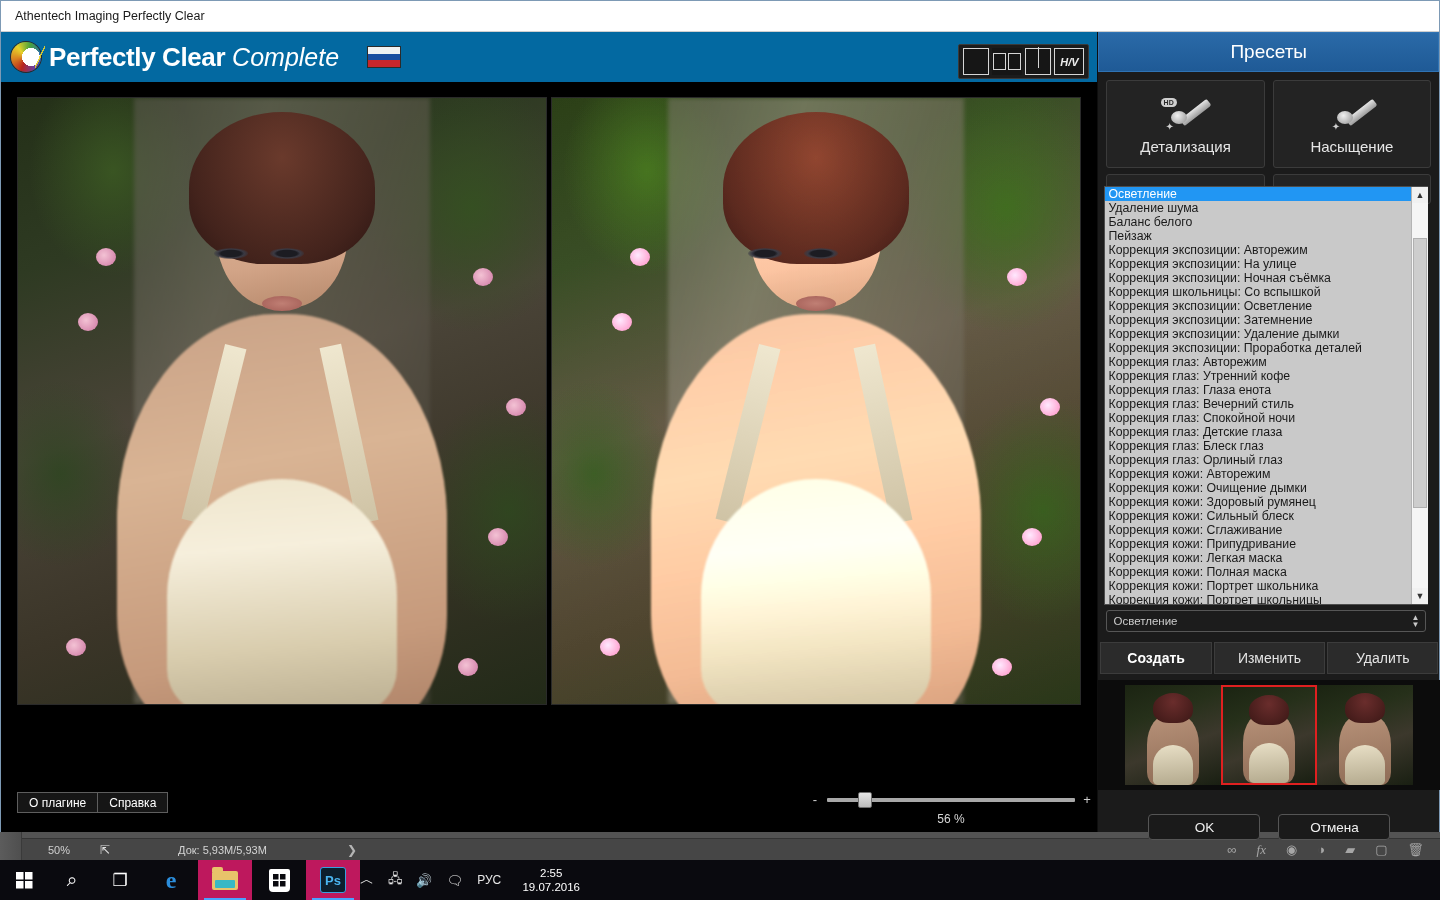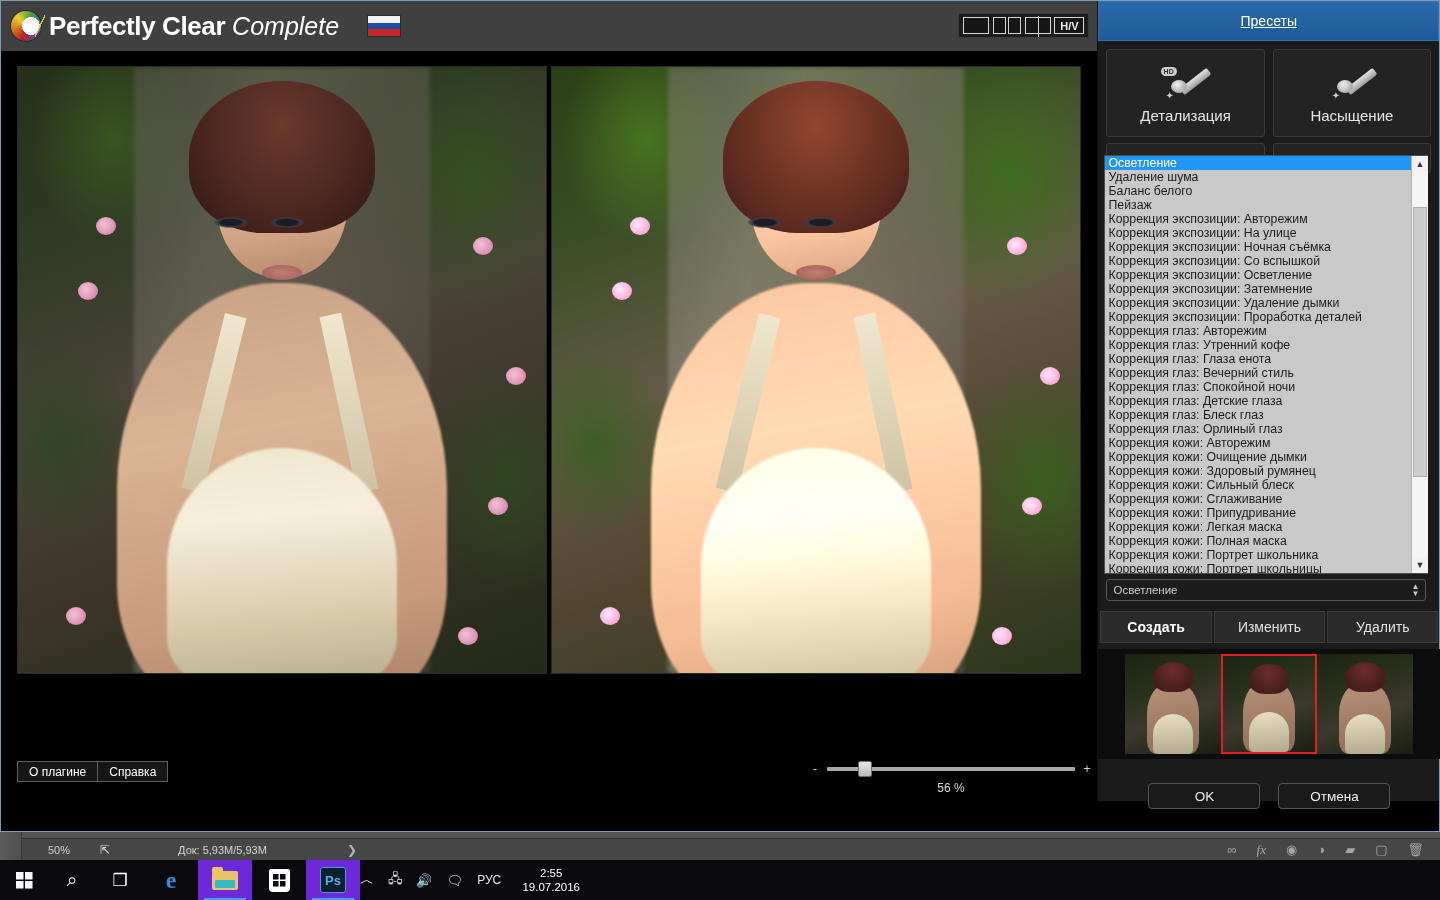--- a/index.html
+++ b/index.html
@@ -50,21 +50,21 @@
     height: 31px; background: #ffffff; border-bottom: 1px solid #cfcfcf;
     display: flex; align-items: center; padding-left: 14px;
   }
   .titlebar-text { font-size: 12.5px; color: #1a1a1a; }
 
   .plugin-body { position: relative; height: 800px; background: #000; display: flex; }
 
   
   .left-region { position: relative; width: 1098px; height: 800px; background:#000; }
   .header-bar {
-    position: relative; height: 50px; background: #404040;
+    position: relative; height: 50px; background: #0369a1;
     display: flex; align-items: center; padding-left: 10px;
   }
   .logo-mark {
     width: 30px; height: 30px; border-radius: 50%;
     background:
       radial-gradient(circle at 66% 50%, #ffffff 0 36%, transparent 36%),
       conic-gradient(from 200deg, #b8251f, #d9811f, #e8d22a, #4aa23c, #2d6fb5, #6b3fa0, #b8251f);
     position: relative; flex: 0 0 auto;
     box-shadow: 0 0 0 1px #2a2a2a;
   }
@@ -82,22 +82,22 @@
     border: 1px solid #2b2b2b;
     background: linear-gradient(to bottom, #f2f2f2 0 33.3%, #1b4fa0 33.3% 66.6%, #c8262c 66.6% 100%);
     filter: blur(.3px);
   }
   .view-modes {
     position: absolute; right: 8px; top: 12px;
     display: flex; gap: 3px; background: #1c1c1c; border: 1px solid #3a3a3a;
     padding: 3px 4px; border-radius: 2px; align-items: center;
   }
   .vm-btn {
-    width: 26px; height: 17px; border: 1.5px solid #d6d6d6; background: #161616;
-    display: flex; align-items: center; justify-content: center;
+    width: 26px; height: 27px; border: 1.5px solid #d6d6d6; background: #161616;
+    display: flex; align-items: center; justify-content: center; font-style: italic;
   }
   .vm-btn.split2 { border: none; display: flex; gap: 2px; width: 30px; }
   .vm-btn.split2 i { display:block; width: 13px; height: 17px; border: 1.5px solid #d6d6d6; }
   .vm-btn.splitv { position: relative; }
   .vm-btn.splitv::after {
     content: ""; position: absolute; left: 50%; top: -2px; height: 21px;
     border-left: 1.5px solid #d6d6d6;
   }
   .vm-btn.hv { border: 1.5px solid #d6d6d6; width: 30px; color: #eee; font-size: 11px; font-weight: bold; }
 
@@ -206,22 +206,22 @@
 
   
   .right-panel {
     width: 342px; height: 800px; background: #1b1b1b;
     border-left: 1px solid #0e0e0e; position: relative;
     display: flex; flex-direction: column;
   }
   .tabs { display: flex; height: 40px; }
   .tab {
     flex: 1; display: flex; align-items: center; justify-content: center;
-    font-size: 14px; color: #dcdcdc; background: #2c2c2c;
-    border: 1px solid #3d3d3d; cursor: default; text-decoration: underline;
+    font-size: 19px; color: #dcdcdc; background: #2c2c2c;
+    border: 1px solid #3d3d3d; cursor: default;
   }
   .tab.active {
     background: linear-gradient(to bottom, #2a6aa8, #1f5a96);
     color: #ffffff; border-color: #2f73b4;
   }
 
   .preset-tiles { display: flex; gap: 8px; padding: 8px 8px 0 8px; }
   .tile {
     flex: 1; height: 88px; background: #232323; border: 1px solid #3b3b3b;
     border-radius: 3px; display: flex; flex-direction: column;
@@ -331,21 +331,21 @@
   
   .taskbar {
     position: absolute; left: 0; bottom: 0; width: 1440px; height: 40px;
     background: #0a0a0f; display: flex; align-items: center;
   }
   .tb-item {
     width: 48px; height: 40px; display: flex; align-items: center; justify-content: center;
     color: #fff; cursor: default; position: relative;
   }
   .tb-item.app { width: 54px; }
-  .tb-item.active { background: #6d28d9; }
+  .tb-item.active { background: #be185d; }
   .tb-item.active::after {
     content: ""; position: absolute; left: 6px; right: 6px; bottom: 0; height: 2px; background: #4aa3ff;
   }
   .win-logo {
     width: 17px; height: 17px;
     background:
       linear-gradient(#fff,#fff) 0 0 / 7.5px 7.5px no-repeat,
       linear-gradient(#fff,#fff) 9.5px 0 / 7.5px 7.5px no-repeat,
       linear-gradient(#fff,#fff) 0 9.5px / 7.5px 7.5px no-repeat,
       linear-gradient(#fff,#fff) 9.5px 9.5px / 7.5px 7.5px no-repeat;
@@ -398,20 +398,23 @@
       <span>◉</span>
       <span>◑</span>
       <span>▰</span>
       <span>▢</span>
       <span>🗑</span>
     </div>
   </div>
 
   <div class="plugin-window">
 
+    <div class="titlebar">
+      <span class="titlebar-text">Athentech Imaging Perfectly Clear</span>
+    </div>
 
     <div class="plugin-body">
 
       <div class="left-region">
 
         <div class="header-bar">
           <div class="logo-mark"></div>
           <div class="logo-text">
             <span class="logo-bold">Perfectly Clear</span>
             <span class="logo-italic">Complete</span>
@@ -523,21 +526,21 @@
 
         <div class="preset-list-wrap">
           <div class="preset-list">
               <div class="preset-item selected">Осветление</div>
               <div class="preset-item">Удаление шума</div>
               <div class="preset-item">Баланс белого</div>
               <div class="preset-item">Пейзаж</div>
               <div class="preset-item">Коррекция экспозиции: Авторежим</div>
               <div class="preset-item">Коррекция экспозиции: На улице</div>
               <div class="preset-item">Коррекция экспозиции: Ночная съёмка</div>
-              <div class="preset-item">Коррекция экспозиции: Со вспышкой</div>
+              <div class="preset-item">Коррекция школьницы: Со вспышкой</div>
               <div class="preset-item">Коррекция экспозиции: Осветление</div>
               <div class="preset-item">Коррекция экспозиции: Затемнение</div>
               <div class="preset-item">Коррекция экспозиции: Удаление дымки</div>
               <div class="preset-item">Коррекция экспозиции: Проработка деталей</div>
               <div class="preset-item">Коррекция глаз: Авторежим</div>
               <div class="preset-item">Коррекция глаз: Утренний кофе</div>
               <div class="preset-item">Коррекция глаз: Глаза енота</div>
               <div class="preset-item">Коррекция глаз: Вечерний стиль</div>
               <div class="preset-item">Коррекция глаз: Спокойной ночи</div>
               <div class="preset-item">Коррекция глаз: Детские глаза</div>

